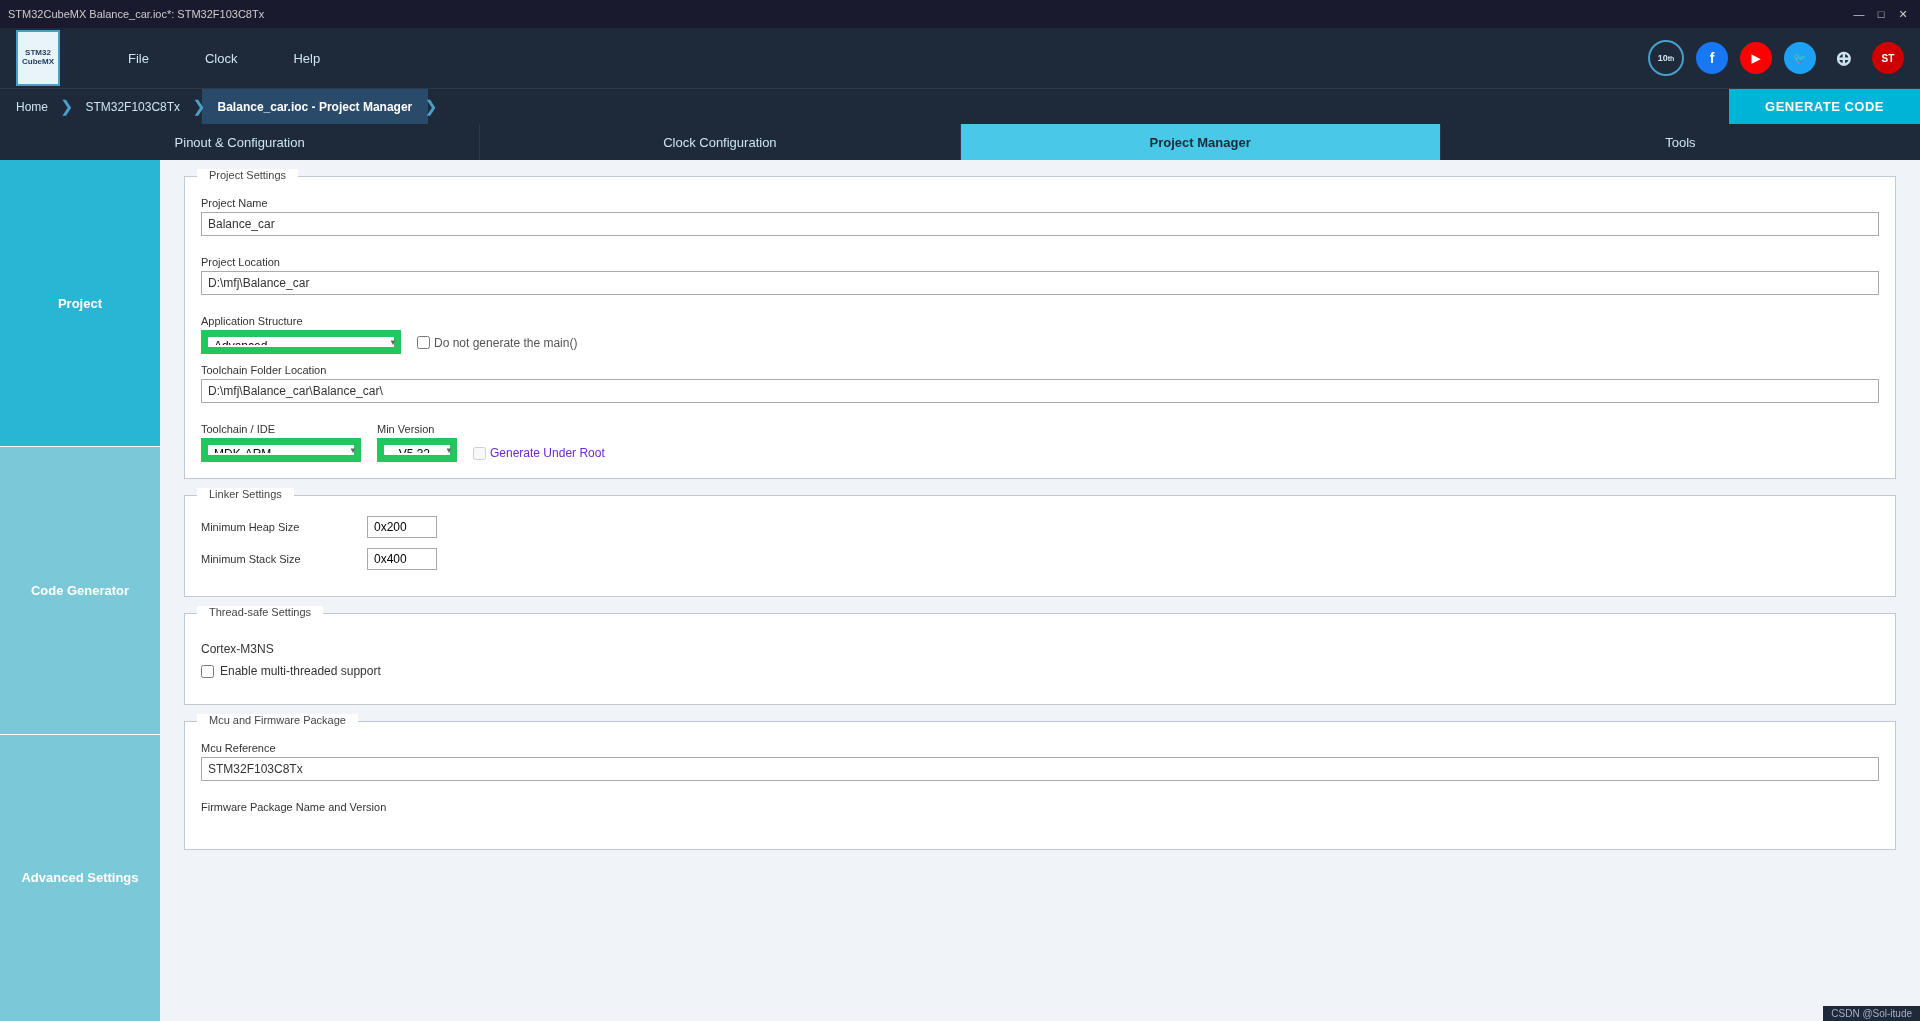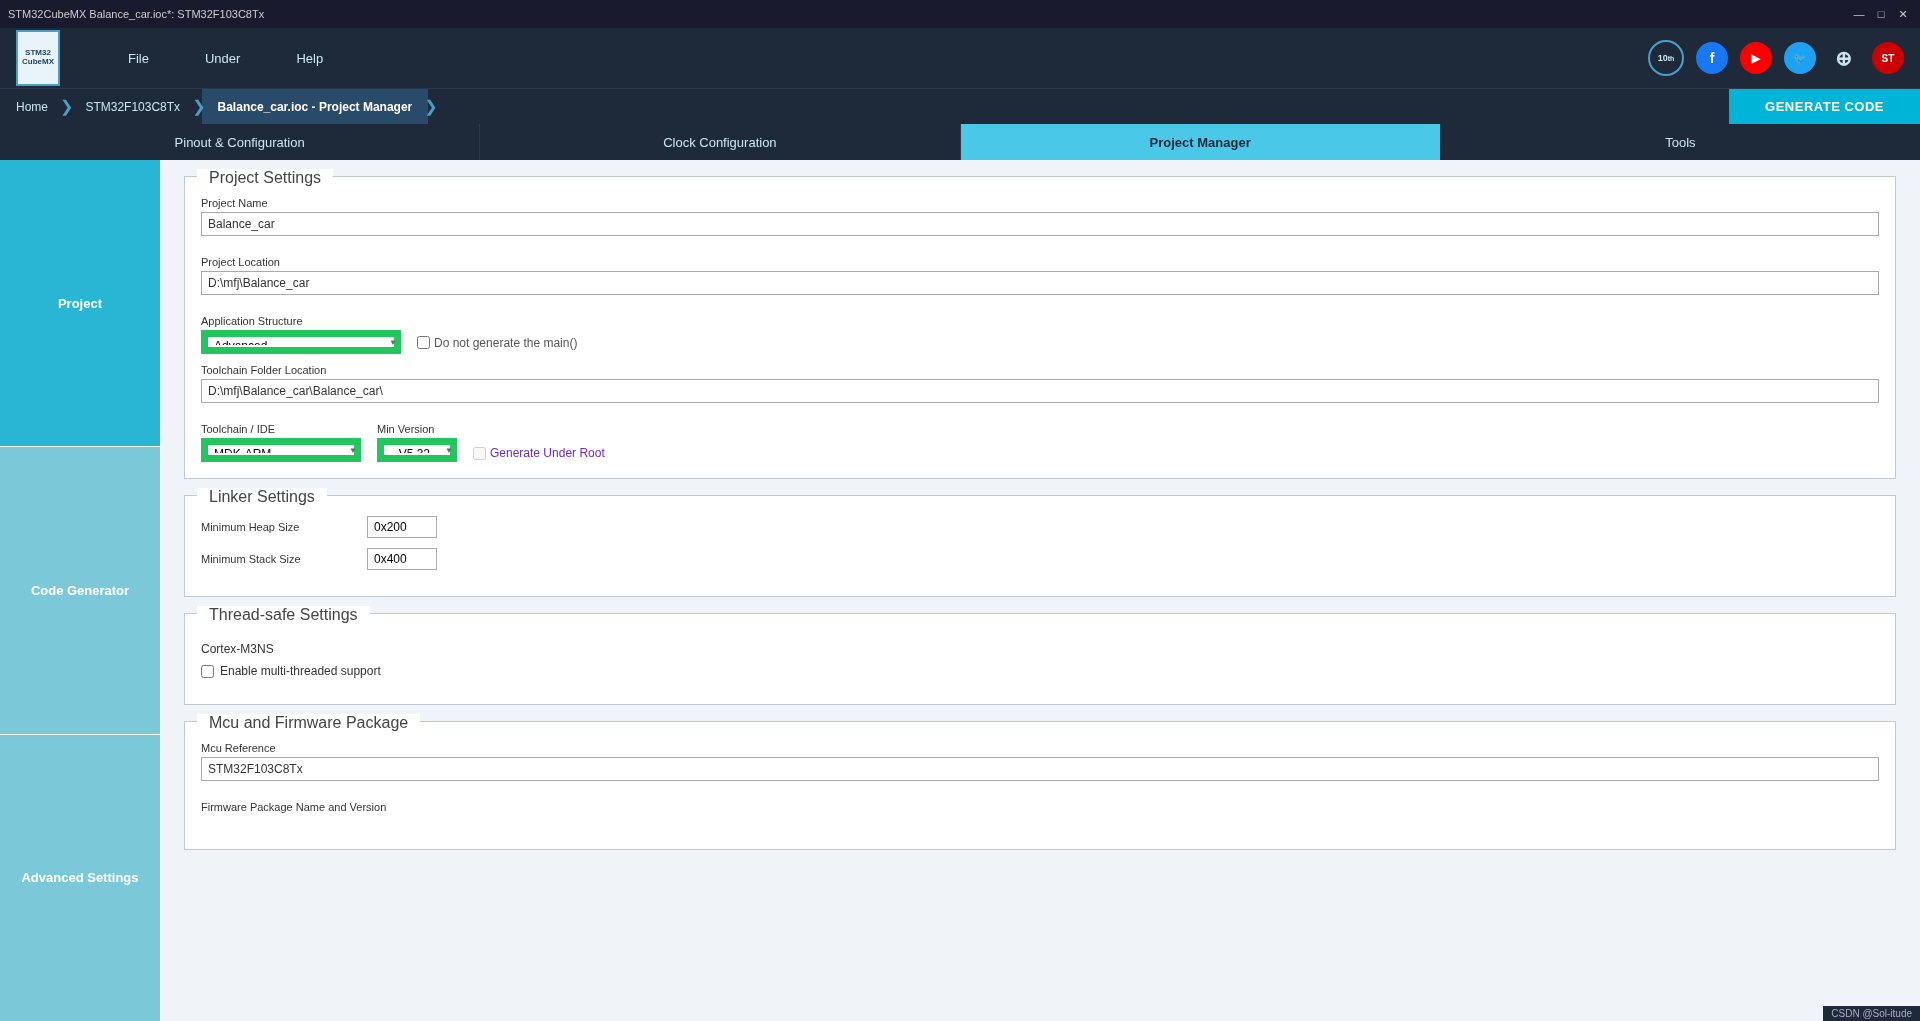--- a/index.html
+++ b/index.html
@@ -180,21 +180,21 @@
       margin-bottom: 16px;
       padding: 12px 16px 16px;
       position: relative;
     }
     .settings-group-title {
       position: absolute;
       top: -8px;
       left: 12px;
       background: white;
       padding: 0 12px;
-      font-size: 16px;
+      font-size: 11px;
       color: #444;
       font-weight: normal;
     }
 
     .form-row { margin-bottom: 20px; }
     .form-label { font-size: 11px; color: #333; margin-bottom: 3px; display: block; }
     .form-input {
       width: 100%;
       height: 24px;
       border: 1px solid #aaa;
@@ -296,21 +296,21 @@
 <div class="menu-bar">
   <div class="menu-bar-left">
     <div class="logo-area">
       <div class="logo-box">
         <span>STM32</span>
         <span>CubeMX</span>
       </div>
     </div>
     <div class="menu-items">
       <span class="menu-item">File</span>
-      <span class="menu-item">Under</span>
+      <span class="menu-item">Clock</span>
       <span class="menu-item">Help</span>
     </div>
   </div>
   <div class="menu-bar-right">
     <div class="icon-badge">
       <span>10</span>
       <span style="font-size:7px;">th</span>
     </div>
     <div class="social-icon icon-facebook">f</div>
     <div class="social-icon icon-youtube">▶</div>

